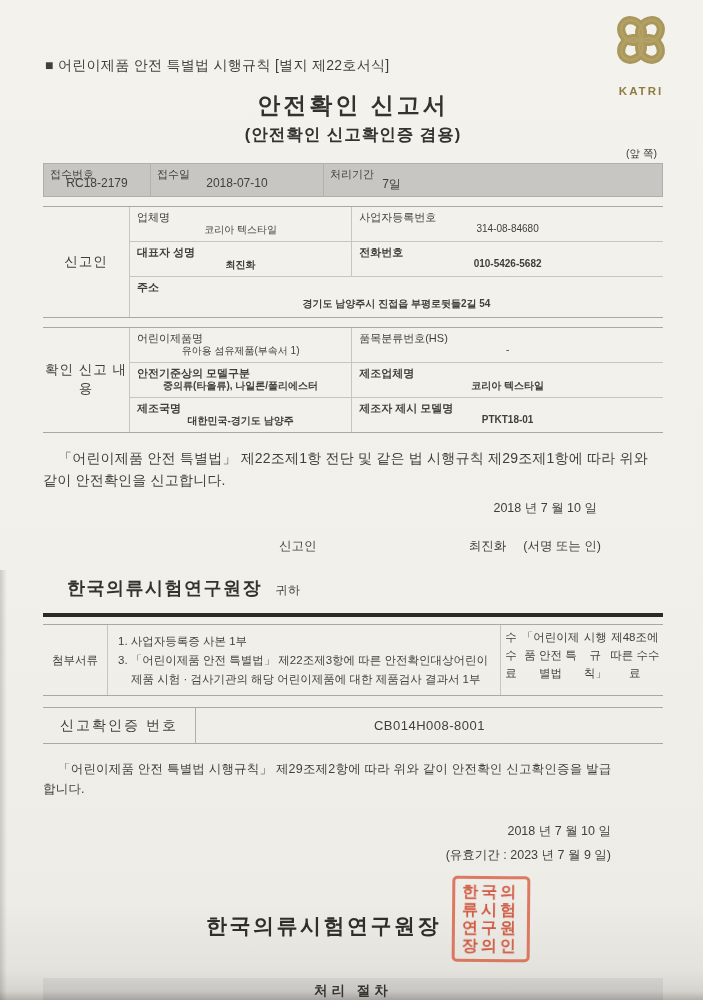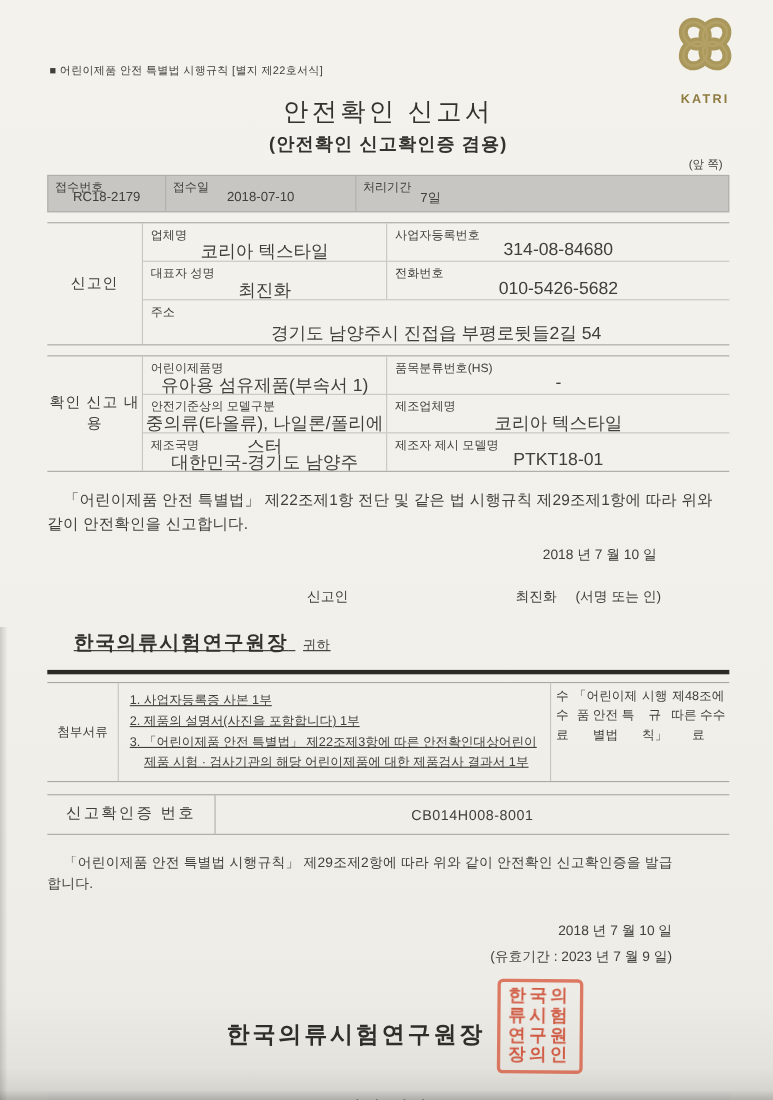--- a/index.html
+++ b/index.html
@@ -16,57 +16,57 @@
   .scan-left{position:absolute;left:0;bottom:0;width:7px;height:430px;
     background:linear-gradient(90deg,rgba(70,70,64,.22),rgba(0,0,0,0));}
   .scan-bottom{position:absolute;left:0;right:0;bottom:0;height:9px;
     background:linear-gradient(180deg,rgba(0,0,0,0),rgba(40,40,36,.18));}
   .content{position:absolute;left:43px;right:40px;top:0;}
 
   .logo{position:absolute;top:12px;right:26px;width:72px;text-align:center;}
   .logo svg{display:block;margin:0 auto;}
   .logo .logo-text{font-size:11.5px;font-weight:bold;color:#8f7c41;letter-spacing:2px;margin-top:17px;}
 
-  .form-note{margin-top:57px;margin-left:2px;font-size:10px;letter-spacing:.3px;}
-  .doc-title{margin-top:15px;text-align:center;font-size:23px;font-weight:normal;letter-spacing:3px;color:#33322e;}
+  .form-note{margin-top:57px;margin-left:2px;font-size:14px;letter-spacing:.3px;}
+  .doc-title{margin-top:15px;text-align:center;font-size:23px;font-weight:bold;letter-spacing:3px;color:#33322e;}
   .doc-subtitle{margin-top:3px;text-align:center;font-size:16.5px;font-weight:bold;letter-spacing:1px;color:#33322e;}
   .side-note{text-align:right;font-size:10.5px;margin:1px 6px 2px 0;}
 
   .receipt-row{display:flex;background:#c7c6c2;border:1px solid #b0afab;height:32px;}
   .receipt-cell{position:relative;}
   .receipt-cell + .receipt-cell{border-left:1px solid #b2b1ad;}
   .rc1{width:18.5%;} .rc2{width:30%;} .rc3{width:51.5%;padding-left:43px;}
   .receipt-cell .flabel{position:absolute;top:3px;left:6px;font-size:11px;}
   .receipt-cell .fvalue{position:absolute;left:0;width:100%;top:12px;text-align:center;font-size:12px;}
   .rc3 .fvalue{width:40%;}
 
   .formtable{margin-top:9px;border-top:1px solid #a9a8a2;border-bottom:1px solid #a9a8a2;display:flex;}
   .section-cell{width:86px;display:flex;align-items:center;justify-content:center;
     font-size:13.5px;letter-spacing:1px;border-right:1px solid #c6c5bf;text-align:center;line-height:1.4;}
   .rows{flex:1;}
   .frow{display:flex;}
-  .frow + .frow{border-top:1px solid #c6c5bf;}
+  .frow + .frow{border-top:1px solid #c6c5bf;font-weight:bold;}
   .field{position:relative;height:34px;box-sizing:border-box;}
   .field .flabel{position:absolute;top:3px;left:7px;font-size:11px;white-space:nowrap;}
-  .field .fvalue{position:absolute;left:0;right:0;top:16px;text-align:center;font-size:16px;}
+  .field .fvalue{position:absolute;left:0;right:0;top:16px;text-align:center;font-size:10px;}
   .f-left{width:41.5%;} .f-right{flex:1;border-left:1px solid #c6c5bf;}
   .f-full{width:100%;height:40px;} .f-full .fvalue{top:20px;}
 
   .statement{margin-top:15px;font-size:14px;line-height:1.55;text-indent:15px;padding-right:10px;letter-spacing:.2px;}
   .date-line{margin-top:9px;text-align:right;padding-right:66px;font-size:12.5px;}
   .sign-line{margin-top:21px;display:flex;font-size:12.5px;}
   .sign-line .sl-label{margin-left:236px;}
   .sign-line .sl-right{margin-left:auto;padding-right:62px;display:flex;gap:17px;}
-  .addressee{margin-top:21px;margin-left:24px;font-size:18px;font-weight:bold;letter-spacing:1.5px;color:#33322e;text-decoration:underline;}
+  .addressee{margin-top:21px;margin-left:24px;font-size:18px;font-weight:bold;letter-spacing:1.5px;color:#33322e;}
   .addressee .suffix{font-size:12px;font-weight:normal;letter-spacing:.5px;margin-left:7px;color:#403f3a;}
 
   .black-bar{margin-top:13px;height:4px;background:#2b2a26;}
   .attach-table{margin-top:7px;border-top:1px solid #a9a8a2;border-bottom:1px solid #a9a8a2;display:flex;}
   .attach-label{width:64px;display:flex;align-items:center;justify-content:center;font-size:11.5px;}
-  .attach-items{flex:1;border-left:1px solid #c6c5bf;padding:7px 6px 7px 10px;font-size:11.5px;line-height:1.62;text-decoration:underline;}
+  .attach-items{flex:1;border-left:1px solid #c6c5bf;padding:7px 6px 7px 10px;font-size:11.5px;line-height:1.62;}
   .attach-items .item-wrap{padding-left:13px;text-indent:-13px;}
   .fee-cell{width:158px;border-left:1px solid #c6c5bf;display:flex;flex-direction:row;justify-content:center;
     text-align:center;font-size:11.5px;line-height:1.55;padding:4px 2px;}
 
   .cert-row{margin-top:11px;border-top:1px solid #a9a8a2;border-bottom:1px solid #a9a8a2;display:flex;height:35px;}
   .cert-label{width:152px;display:flex;align-items:center;justify-content:center;font-size:14px;letter-spacing:2px;
     border-right:1px solid #b0afa9;}
   .cert-value{flex:1;display:flex;align-items:center;justify-content:center;font-size:13px;letter-spacing:.5px;}
 
   .issue-text{margin-top:16px;font-size:12.5px;line-height:1.55;text-indent:15px;padding-right:40px;letter-spacing:.2px;}
@@ -211,21 +211,20 @@
       <span>한국의류시험연구원장</span>
       <span class="suffix">귀하</span>
     </div>
 
     <div class="black-bar"></div>
 
     <div class="attach-table">
       <div class="attach-label">첨부서류</div>
       <div class="attach-items">
         <div>1. 사업자등록증 사본 1부</div>
-        <div>2. 제품의 설명서(사진을 포함합니다) 1부</div>
         <div class="item-wrap">3. 「어린이제품 안전 특별법」 제22조제3항에 따른 안전확인대상어린이제품 시험 · 검사기관의 해당 어린이제품에 대한 제품검사 결과서 1부</div>
       </div>
       <div class="fee-cell">
         <div>수수료</div>
         <div>「어린이제품 안전 특별법</div>
         <div>시행규칙」</div>
         <div>제48조에 따른 수수료</div>
       </div>
     </div>
 

